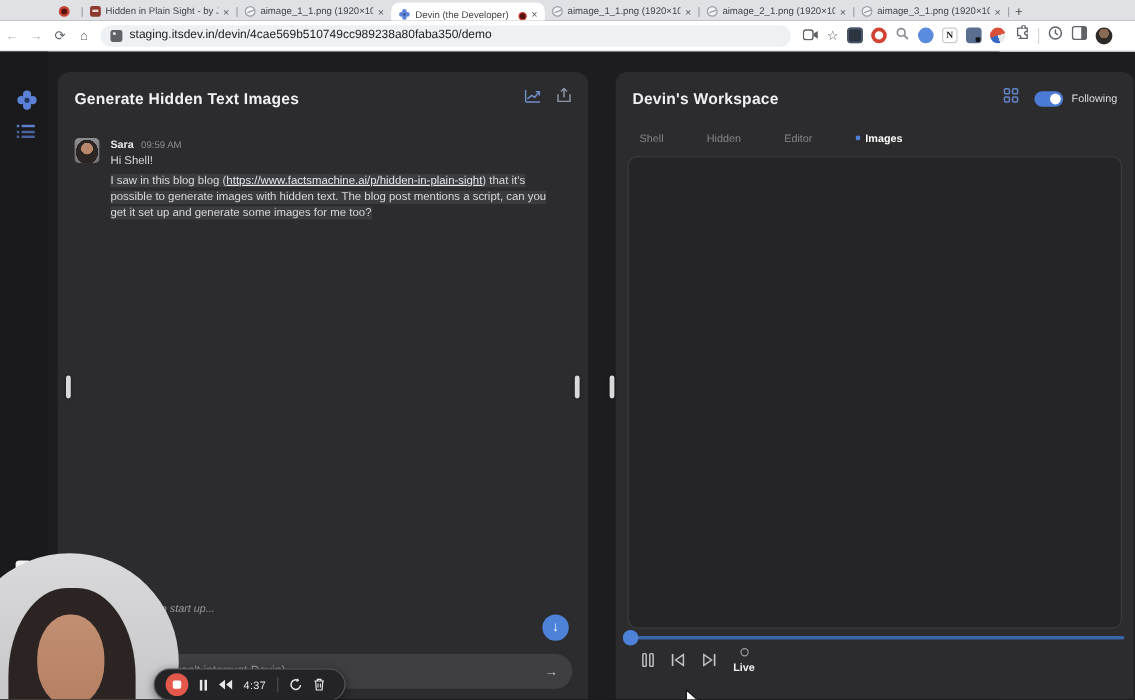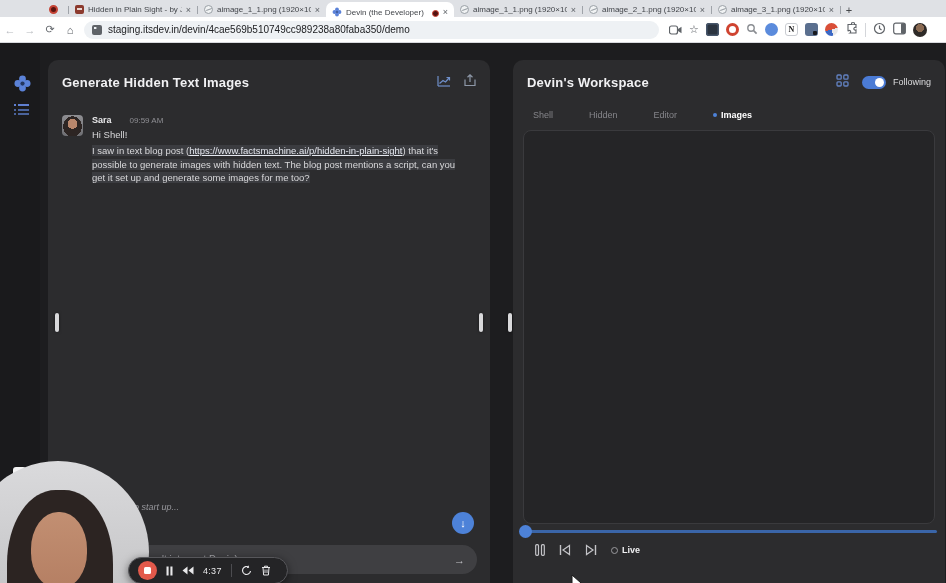--- a/index.html
+++ b/index.html
@@ -69,21 +69,21 @@
   .panel-header { display:flex; align-items:center; padding:13px 14px 0 14px; }
   .panel-title { font-size:13px; font-weight:bold; color:#f1f1f3; letter-spacing:.2px; flex:1; }
   .hdr-icons { display:flex; align-items:center; gap:13px;text-align:center; }
 
   
   .msg { position:absolute; left:14px; top:55px; right:14px; display:flex; gap:9px; }
   .msg-avatar { width:21px; height:21px; border-radius:4px; flex:none; overflow:hidden;
                 background:radial-gradient(circle at 50% 42%, #b9876c 0 30%, transparent 31%),
                            radial-gradient(ellipse at 50% 55%, #2d2523 0 62%, transparent 63%),
                            linear-gradient(#8e8e92,#6f6f73); }
-  .msg-head { display:flex; align-items:baseline; gap:18px; }
+  .msg-head { display:flex; align-items:baseline; gap:6px; }
   .msg-author { font-size:9px; font-weight:bold; color:#e9e9eb; }
   .msg-time { font-size:8px; color:#8e8e93; }
   .msg-line1 { font-size:9.5px; color:#d8d8da; margin-top:4px; }
   .msg-para { font-size:9.5px; line-height:13.5px; color:#d8d8da; margin-top:4px; max-width:378px; }
   .msg-para .hl { background:rgba(140,150,160,0.16); }
   .msg-link { color:#e4e7ee; text-decoration:underline;margin-top:44px; }
 
   .status-line { position:absolute; left:44px; top:442px; font-size:9px; font-style:italic; color:#97979c; }
   .scroll-btn { position:absolute; right:16px; top:452px; width:22px; height:22px; border-radius:50%;
                 background:#4d82d8; color:#fff; font-size:11px; display:flex; align-items:center; justify-content:center; }
@@ -104,21 +104,21 @@
   .ws-dot { width:4px; height:4px; border-radius:50%; background:#4d82d8; }
   .toggle { width:24px; height:13px; border-radius:7px; background:#4b7bd5; position:relative; }
   .toggle .knob { position:absolute; right:2px; top:2px; width:9px; height:9px; border-radius:50%; background:#fff; }
   .following-lbl { font-size:9px; color:#dcdcde; margin-left:6px; }
   .planner-box { position:absolute; left:10px; top:70px; width:412px; height:394px;
                  background:#252527; border:1px solid #3a3a3d; border-radius:8px; }
   .progress { position:absolute; left:10px; top:470px; width:414px; height:3px; background:#3a65a8; border-radius:2px; }
   .progress-handle { position:absolute; left:6px; top:465px; width:13px; height:13px; border-radius:50%; background:#4d82d8; }
   .player-ctrls { position:absolute; left:22px; top:482px; display:flex; align-items:center; gap:14px; height:16px; }
   .pc-ic { display:flex; align-items:center; }
-  .live-wrap { display:flex; align-items:center; gap:4px; }
+  .live-wrap { display:flex; align-items:center; gap:4px;flex-direction:column; }
   .live-dot { width:7px; height:7px; border-radius:50%; border:1px solid #9a9a9e; }
   .live-lbl { font-size:9px; font-weight:bold; color:#f0f0f2; }
 
   
   .webcam { position:absolute; left:-33px; top:418px; width:182px; height:182px; border-radius:50%;
             overflow:hidden; background:linear-gradient(180deg,#dadadc 0%,#c6c6c8 70%,#b9b9bb 100%); }
   .wc-hair { position:absolute; left:22%; top:16%; width:58%; height:88%; background:#2c2422;
              border-radius:46% 46% 38% 38%; }
   .wc-face { position:absolute; left:35%; top:28%; width:31%; height:42%;
              background:linear-gradient(180deg,#c28f72 0%,#b57f63 100%); border-radius:48% 48% 46% 46%; }
@@ -286,21 +286,21 @@
       </div>
 
       <div class="msg">
         <div class="msg-avatar"></div>
         <div style="flex:1">
           <div class="msg-head">
             <span class="msg-author">Sara</span>
             <span class="msg-time">09:59 AM</span>
           </div>
           <div class="msg-line1">Hi Shell!</div>
-          <div class="msg-para"><span class="hl">I saw in text blog post (</span><span class="hl msg-link">https://www.factsmachine.ai/p/hidden-in-plain-sight</span><span class="hl">) that it's possible to generate images with hidden text. The blog post mentions a script, can you get it set up and generate some images for me too?</span></div>
+          <div class="msg-para"><span class="hl">I saw in this blog blog (</span><span class="hl msg-link">https://www.factsmachine.ai/p/hidden-in-plain-sight</span><span class="hl">) that it's possible to generate images with hidden text. The blog post mentions a script, can you get it set up and generate some images for me too?</span></div>
         </div>
       </div>
 
       <div class="status-line">is waiting to start up...</div>
       <div class="scroll-btn">
           <span>↓</span>
         </div>
 
       <div class="chat-input">
         <input type="text" placeholder="message (won't interrupt Devin)" style="">

